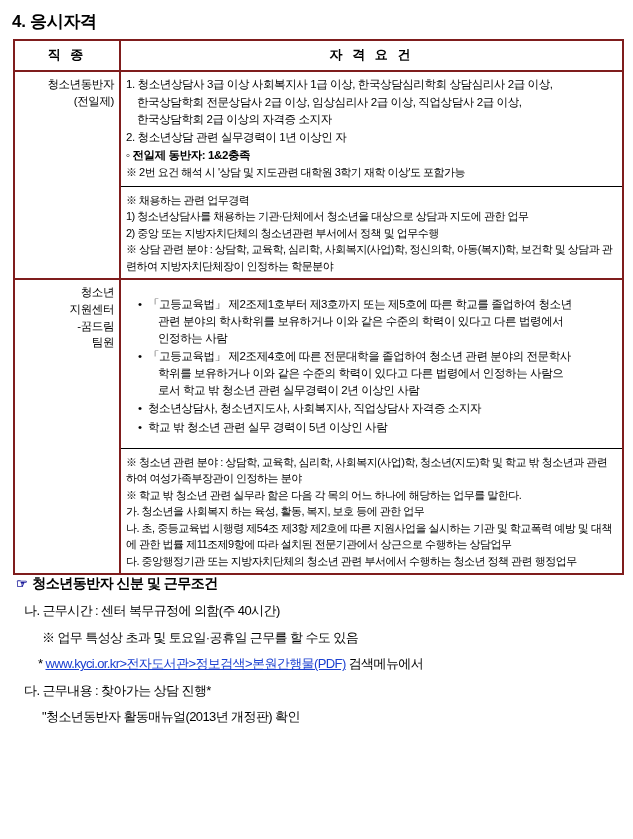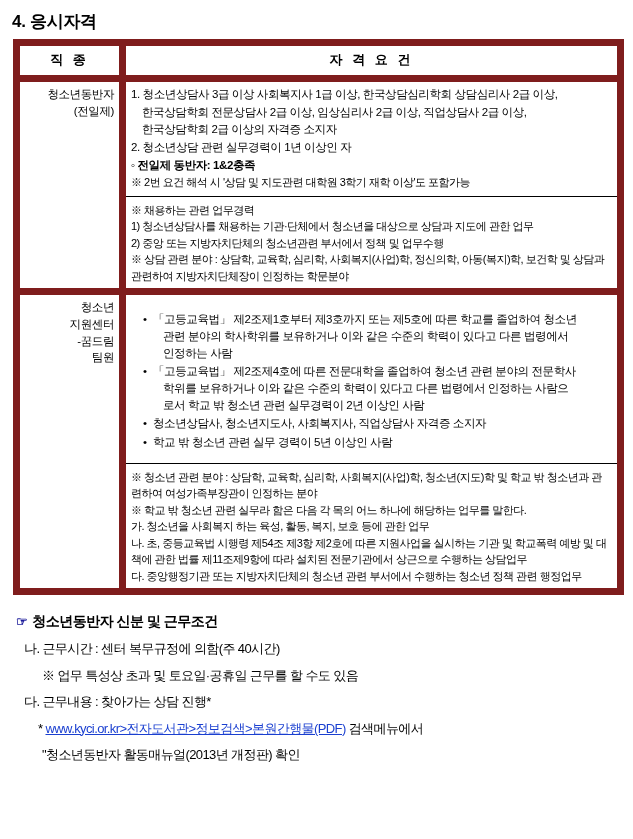--- a/index.html
+++ b/index.html
@@ -26,21 +26,21 @@
     margin: 2px 0 6px 2px;
     letter-spacing: -0.3px;
   }
   table.qual {
     border-collapse: collapse;
     width: 611px;
     margin-left: 3px;
     table-layout: fixed;
   }
   table.qual th, table.qual td {
-    border: 7px solid #7f1d1d;
+    border: 2px solid #7f1d1d;
     vertical-align: top;
     padding: 4px 5px;
     font-size: 11.5px;
     line-height: 1.45;
     letter-spacing: -0.4px;
   }
   table.qual th {
     text-align: center;
     font-weight: bold;
     font-size: 13px;
@@ -74,21 +74,21 @@
   }
   .bullet-list li:before {
     content: "•";
     position: absolute;
     left: 0;
     top: 0;
   }
   .sub-indent { padding-left: 10px; display: block; }
   .bold { font-weight: bold; }
   .section2 {
-    margin: 18px 0 0 6px;
+    margin: 0 0 0 6px;
   }
   .s2-title {
     font-size: 14px;
     font-weight: bold;
     letter-spacing: -0.5px;
     margin-bottom: 8px;
   }
   .s2-title .pointer { font-size: 13px; margin-right: 5px; color: #1a1a9a; }
   .s2-line {
     font-size: 13px;
@@ -191,29 +191,29 @@
     <div class="s2-line">
       <span>나.</span>
       <span>근무시간 : 센터 복무규정에 의함(주 40시간)</span>
     </div>
 
     <div class="s2-line sub">
       <span>※</span>
       <span>업무 특성상 초과 및 토요일·공휴일 근무를 할 수도 있음</span>
     </div>
 
+    <div class="s2-line sub2">
+      <span>*</span>
+      <a class="link" href="#">www.kyci.or.kr&gt;전자도서관&gt;정보검색&gt;본원간행물(PDF)</a><span> 검색메뉴에서</span>
+    </div>
+
     <div class="s2-line">
       <span>다.</span>
       <span>근무내용 : 찾아가는 상담 진행*</span>
     </div>
 
-    <div class="s2-line sub2">
-      <span>*</span>
-      <a class="link" href="#">www.kyci.or.kr&gt;전자도서관&gt;정보검색&gt;본원간행물(PDF)</a><span> 검색메뉴에서</span>
-    </div>
-
     <div class="s2-line sub">
       <span>"청소년동반자 활동매뉴얼(2013년 개정판) 확인</span>
     </div>
 
   </div>
 
 </div>
 
 </body></html>

